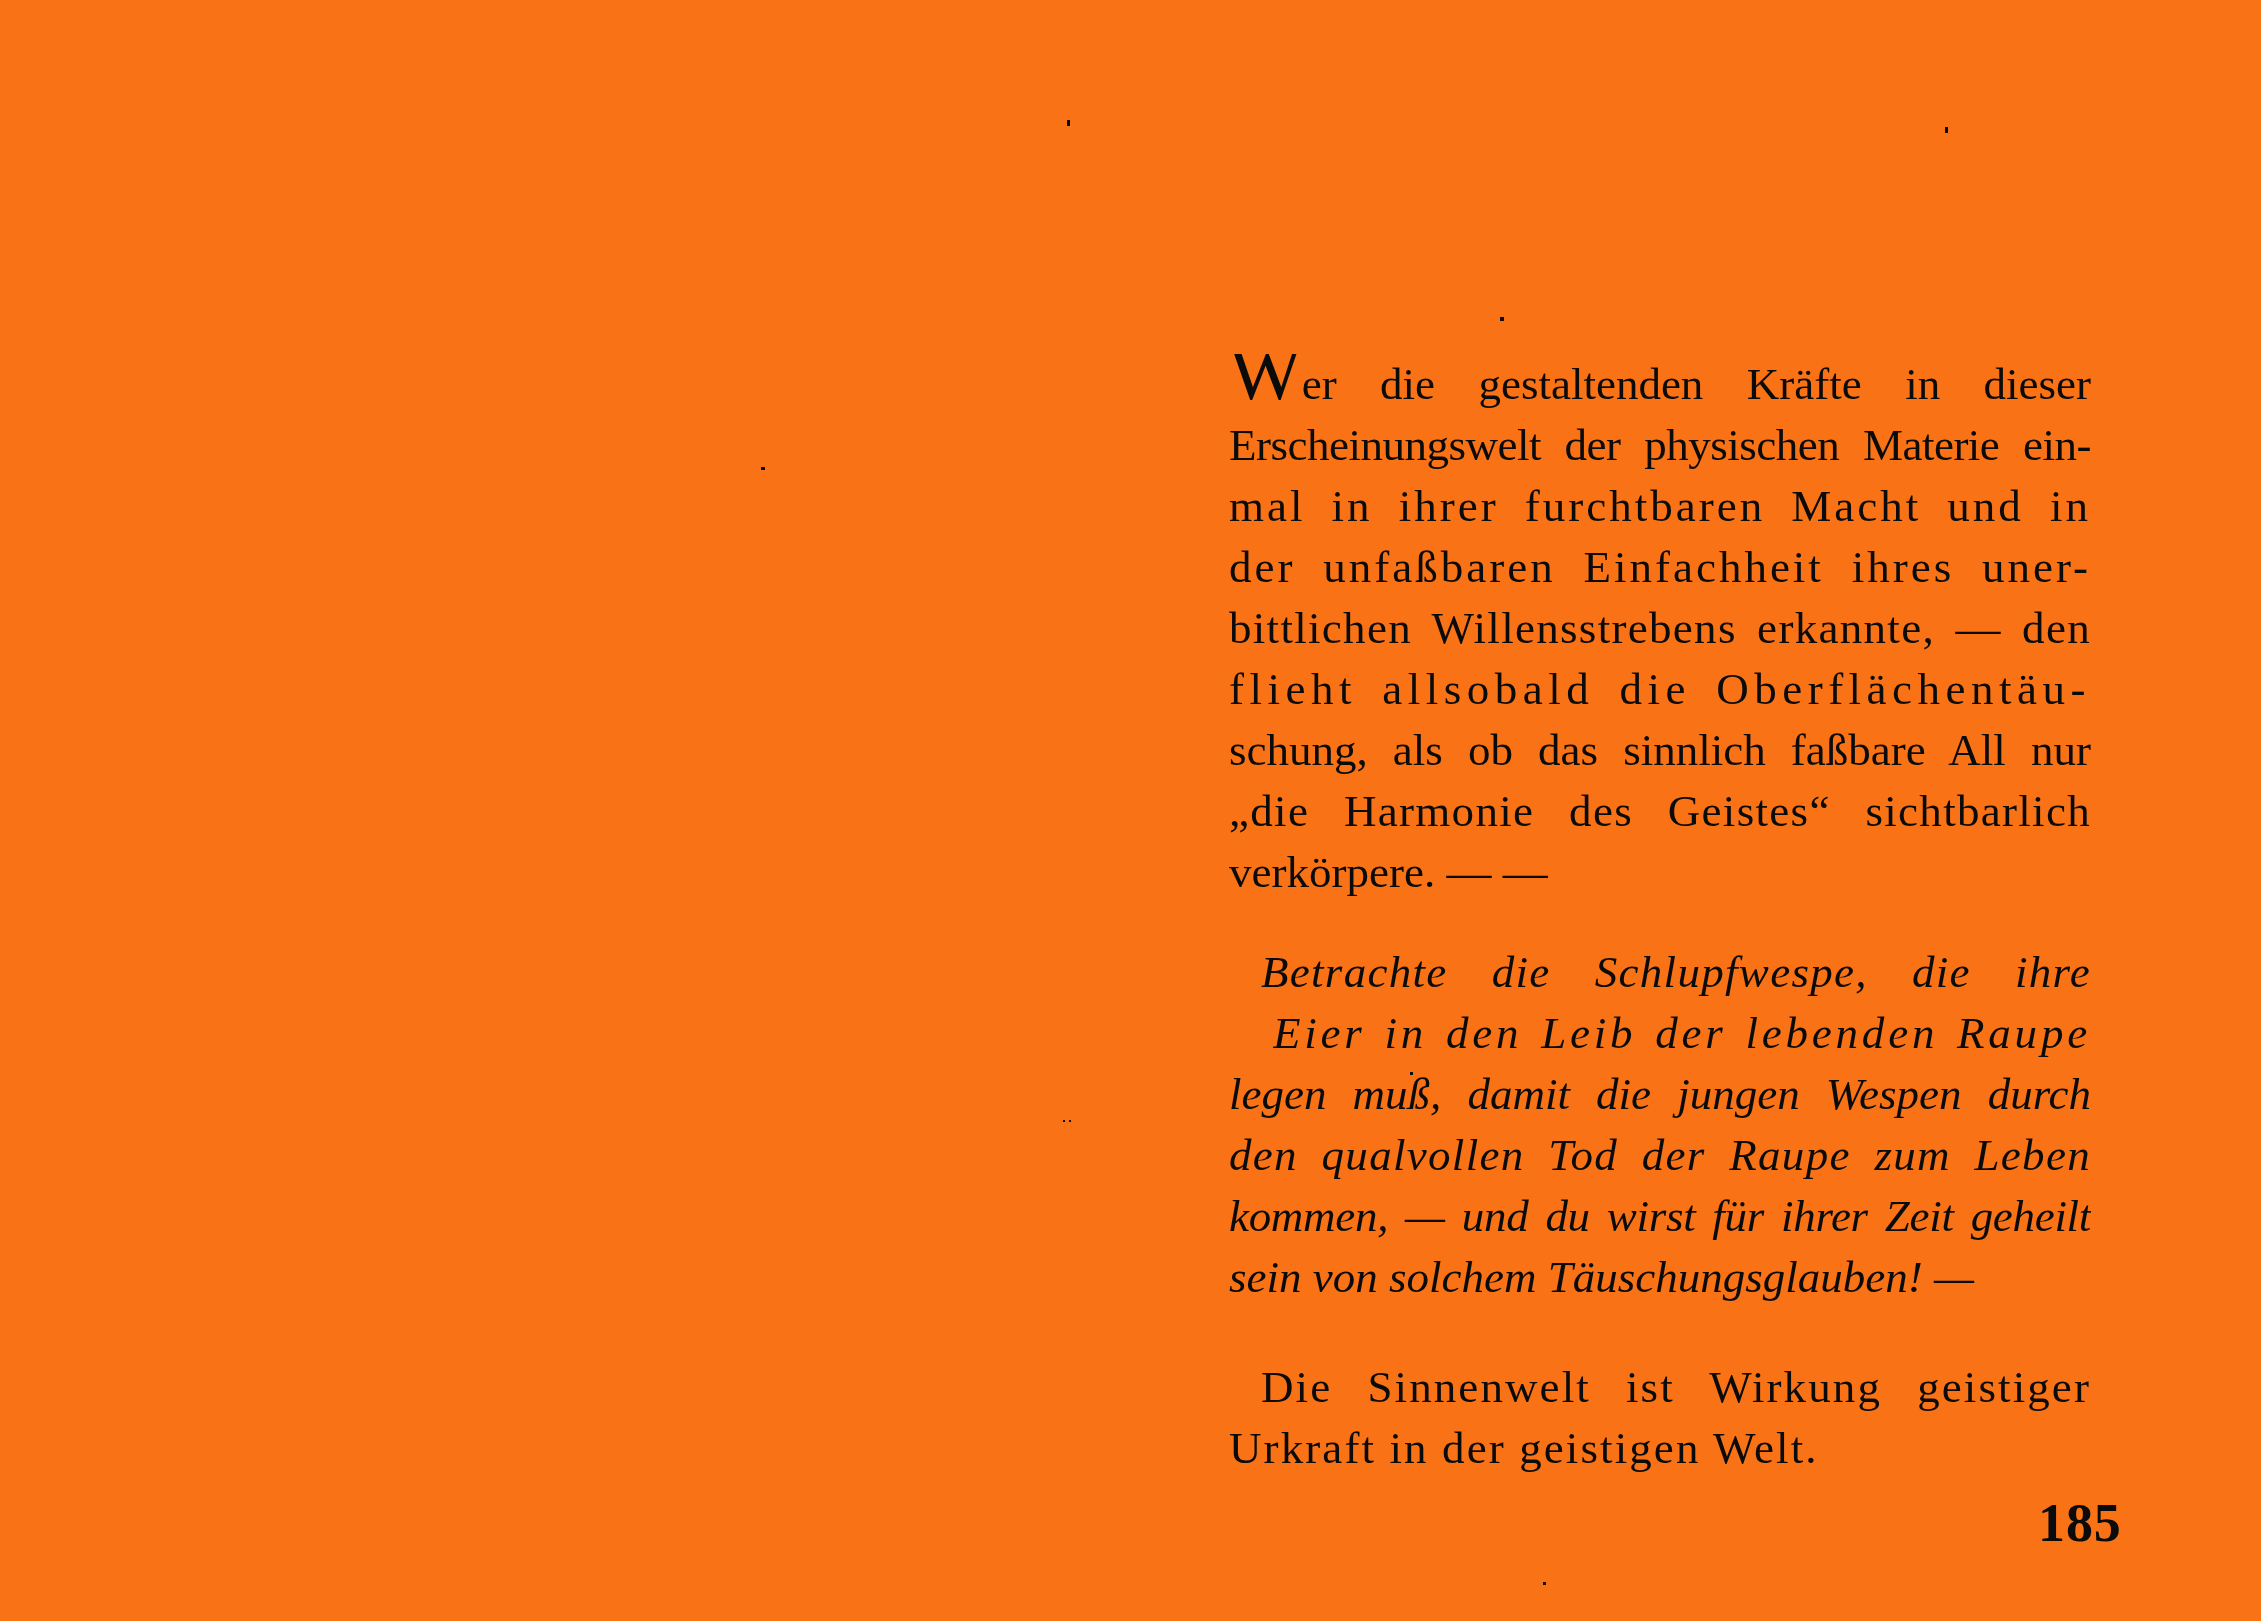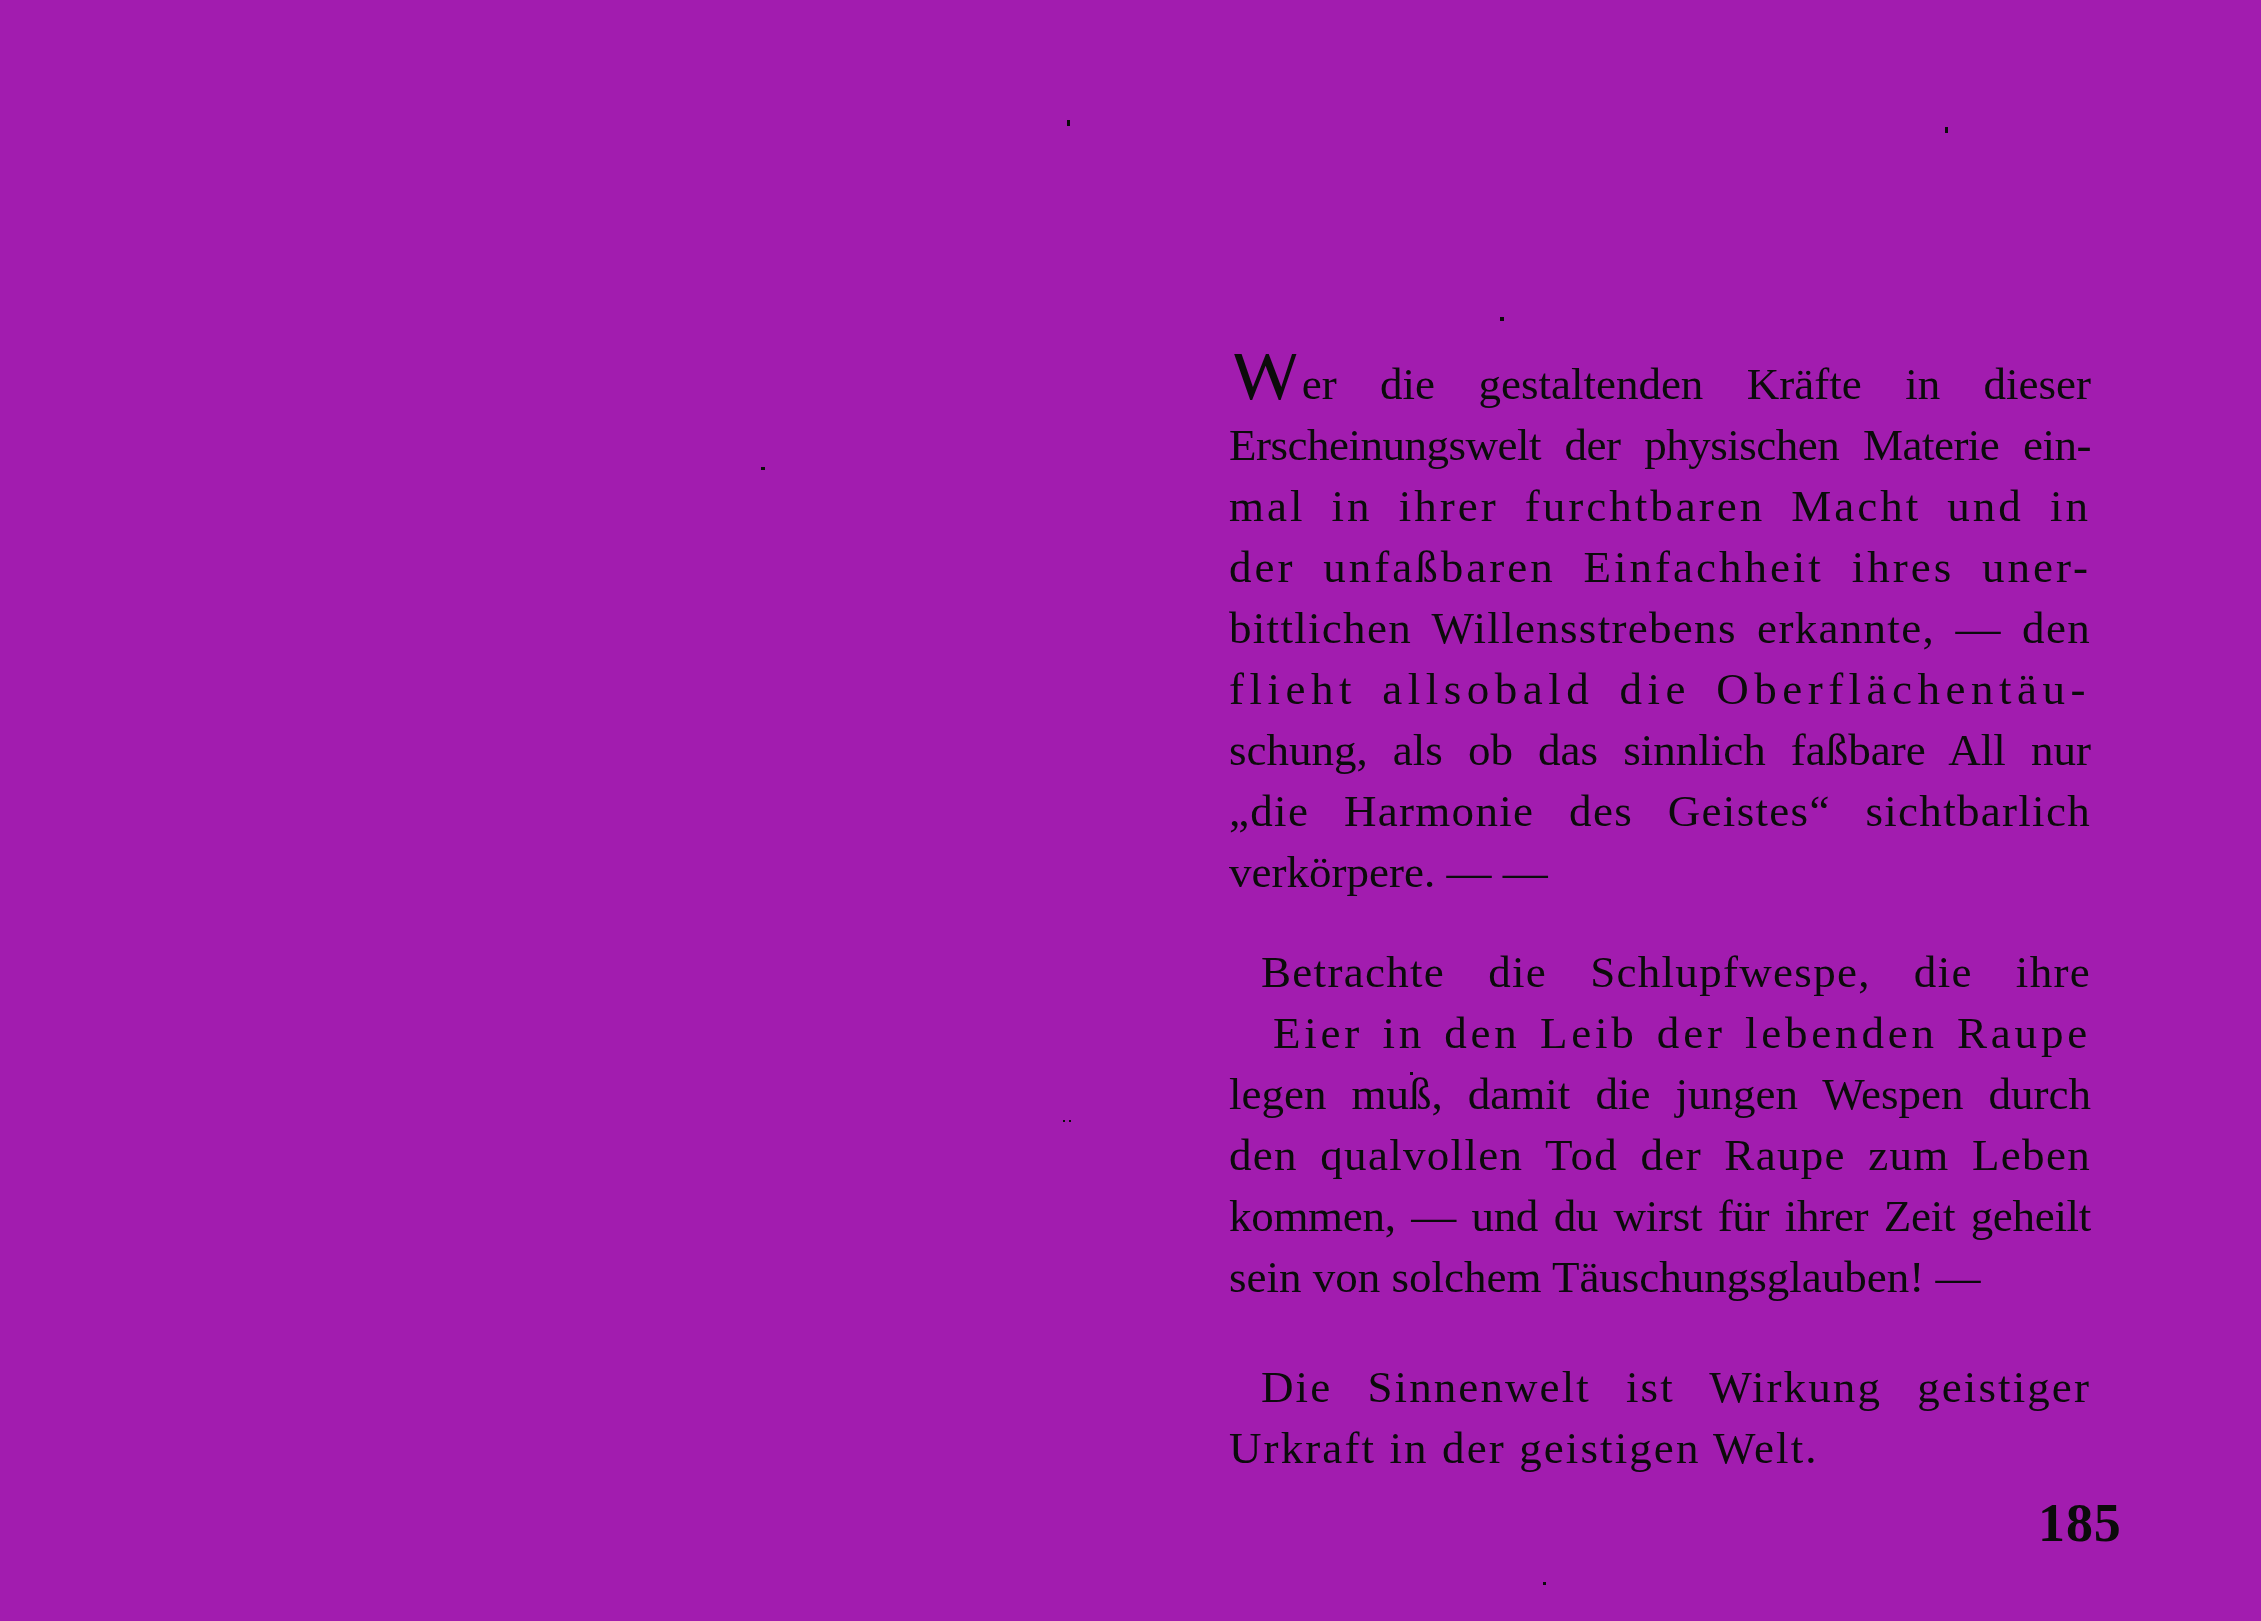--- a/index.html
+++ b/index.html
@@ -4,34 +4,34 @@
 <style>
   html, body {
     margin: 0;
     padding: 0;
     background: #ffffff;
   }
   .canvas {
     position: relative;
     width: 2261px;
     height: 1621px;
-    background: #a21caf;
+    background: #f97316;
     overflow: hidden;
     font-family: "Liberation Serif", "DejaVu Serif", serif;
     color: #0b0b0b;
   }
   .text-block {
     position: absolute;
     left: 1229px;
     top: 354px;
     width: 862px;
   }
   .para { margin: 0; padding: 0; }
   .para-1 { margin-bottom: 39px; }
-  .para-2 { margin-bottom: 49px; }
+  .para-2 { margin-bottom: 49px; font-style: italic; }
   .line {
     height: 61px;
     line-height: 61px;
     font-size: 45px;
     text-align: justify;
     text-align-last: justify;
     overflow: hidden;
     white-space: normal;
   }
   .endline {

